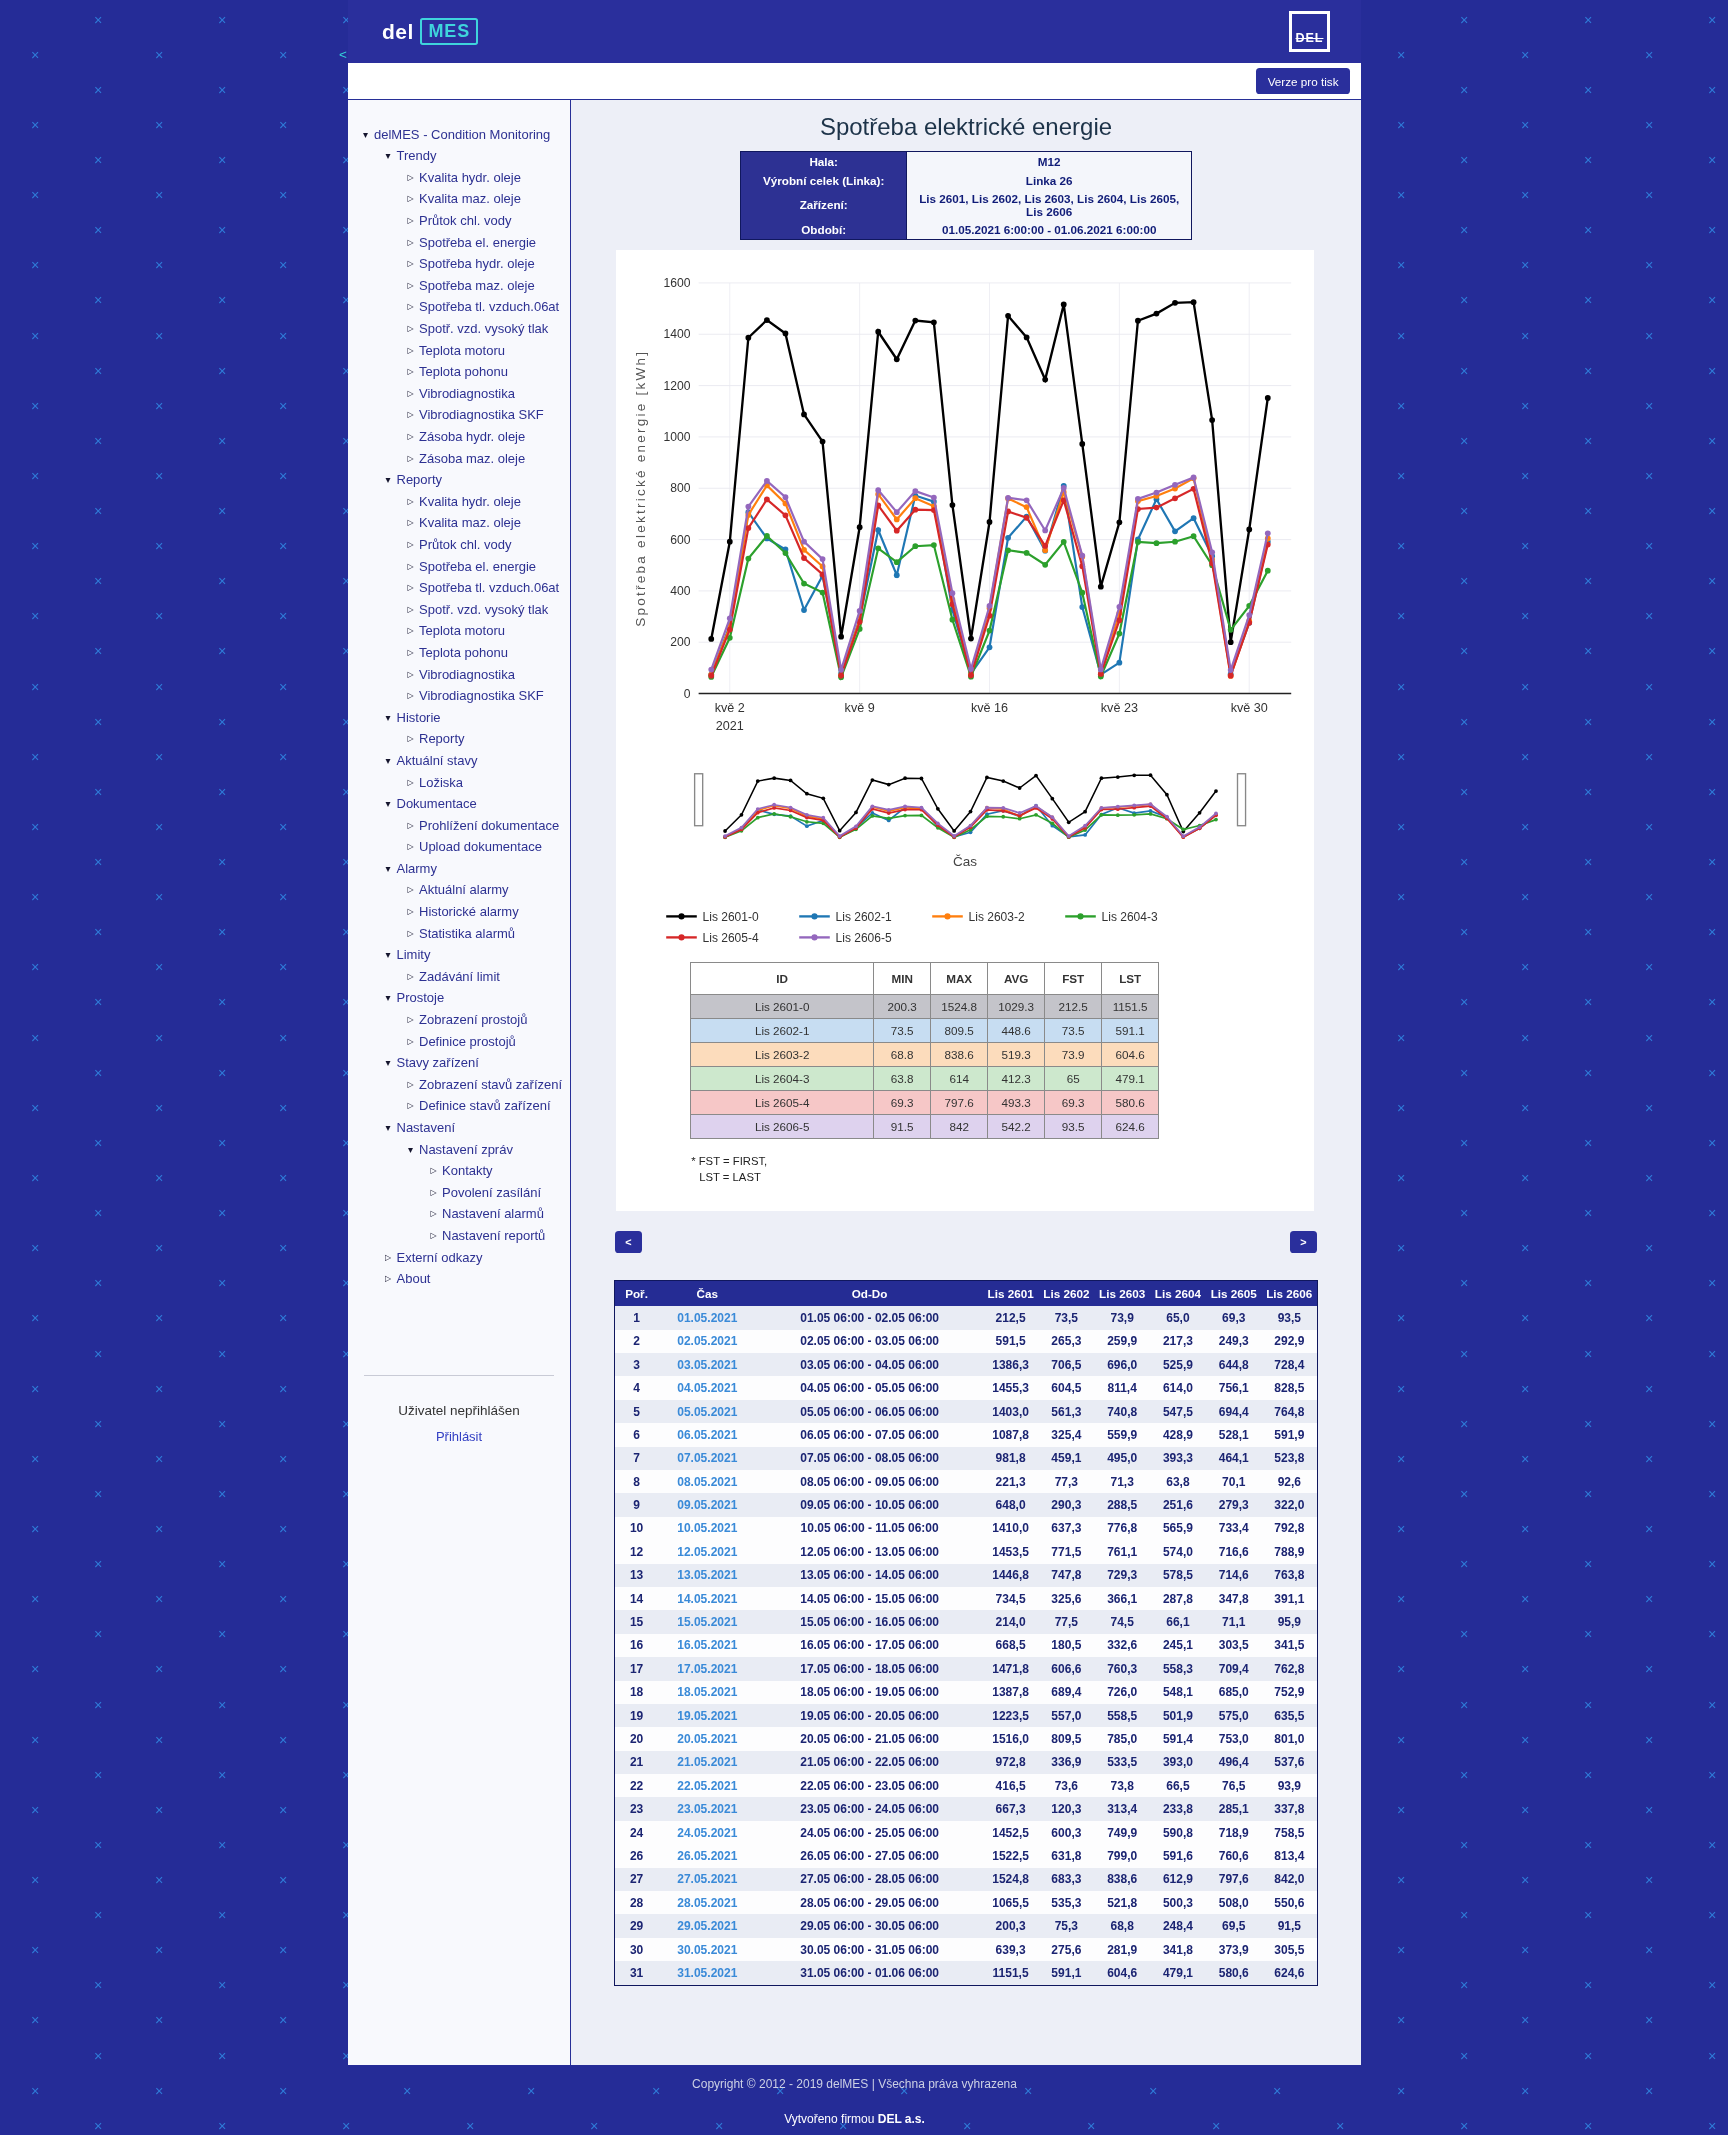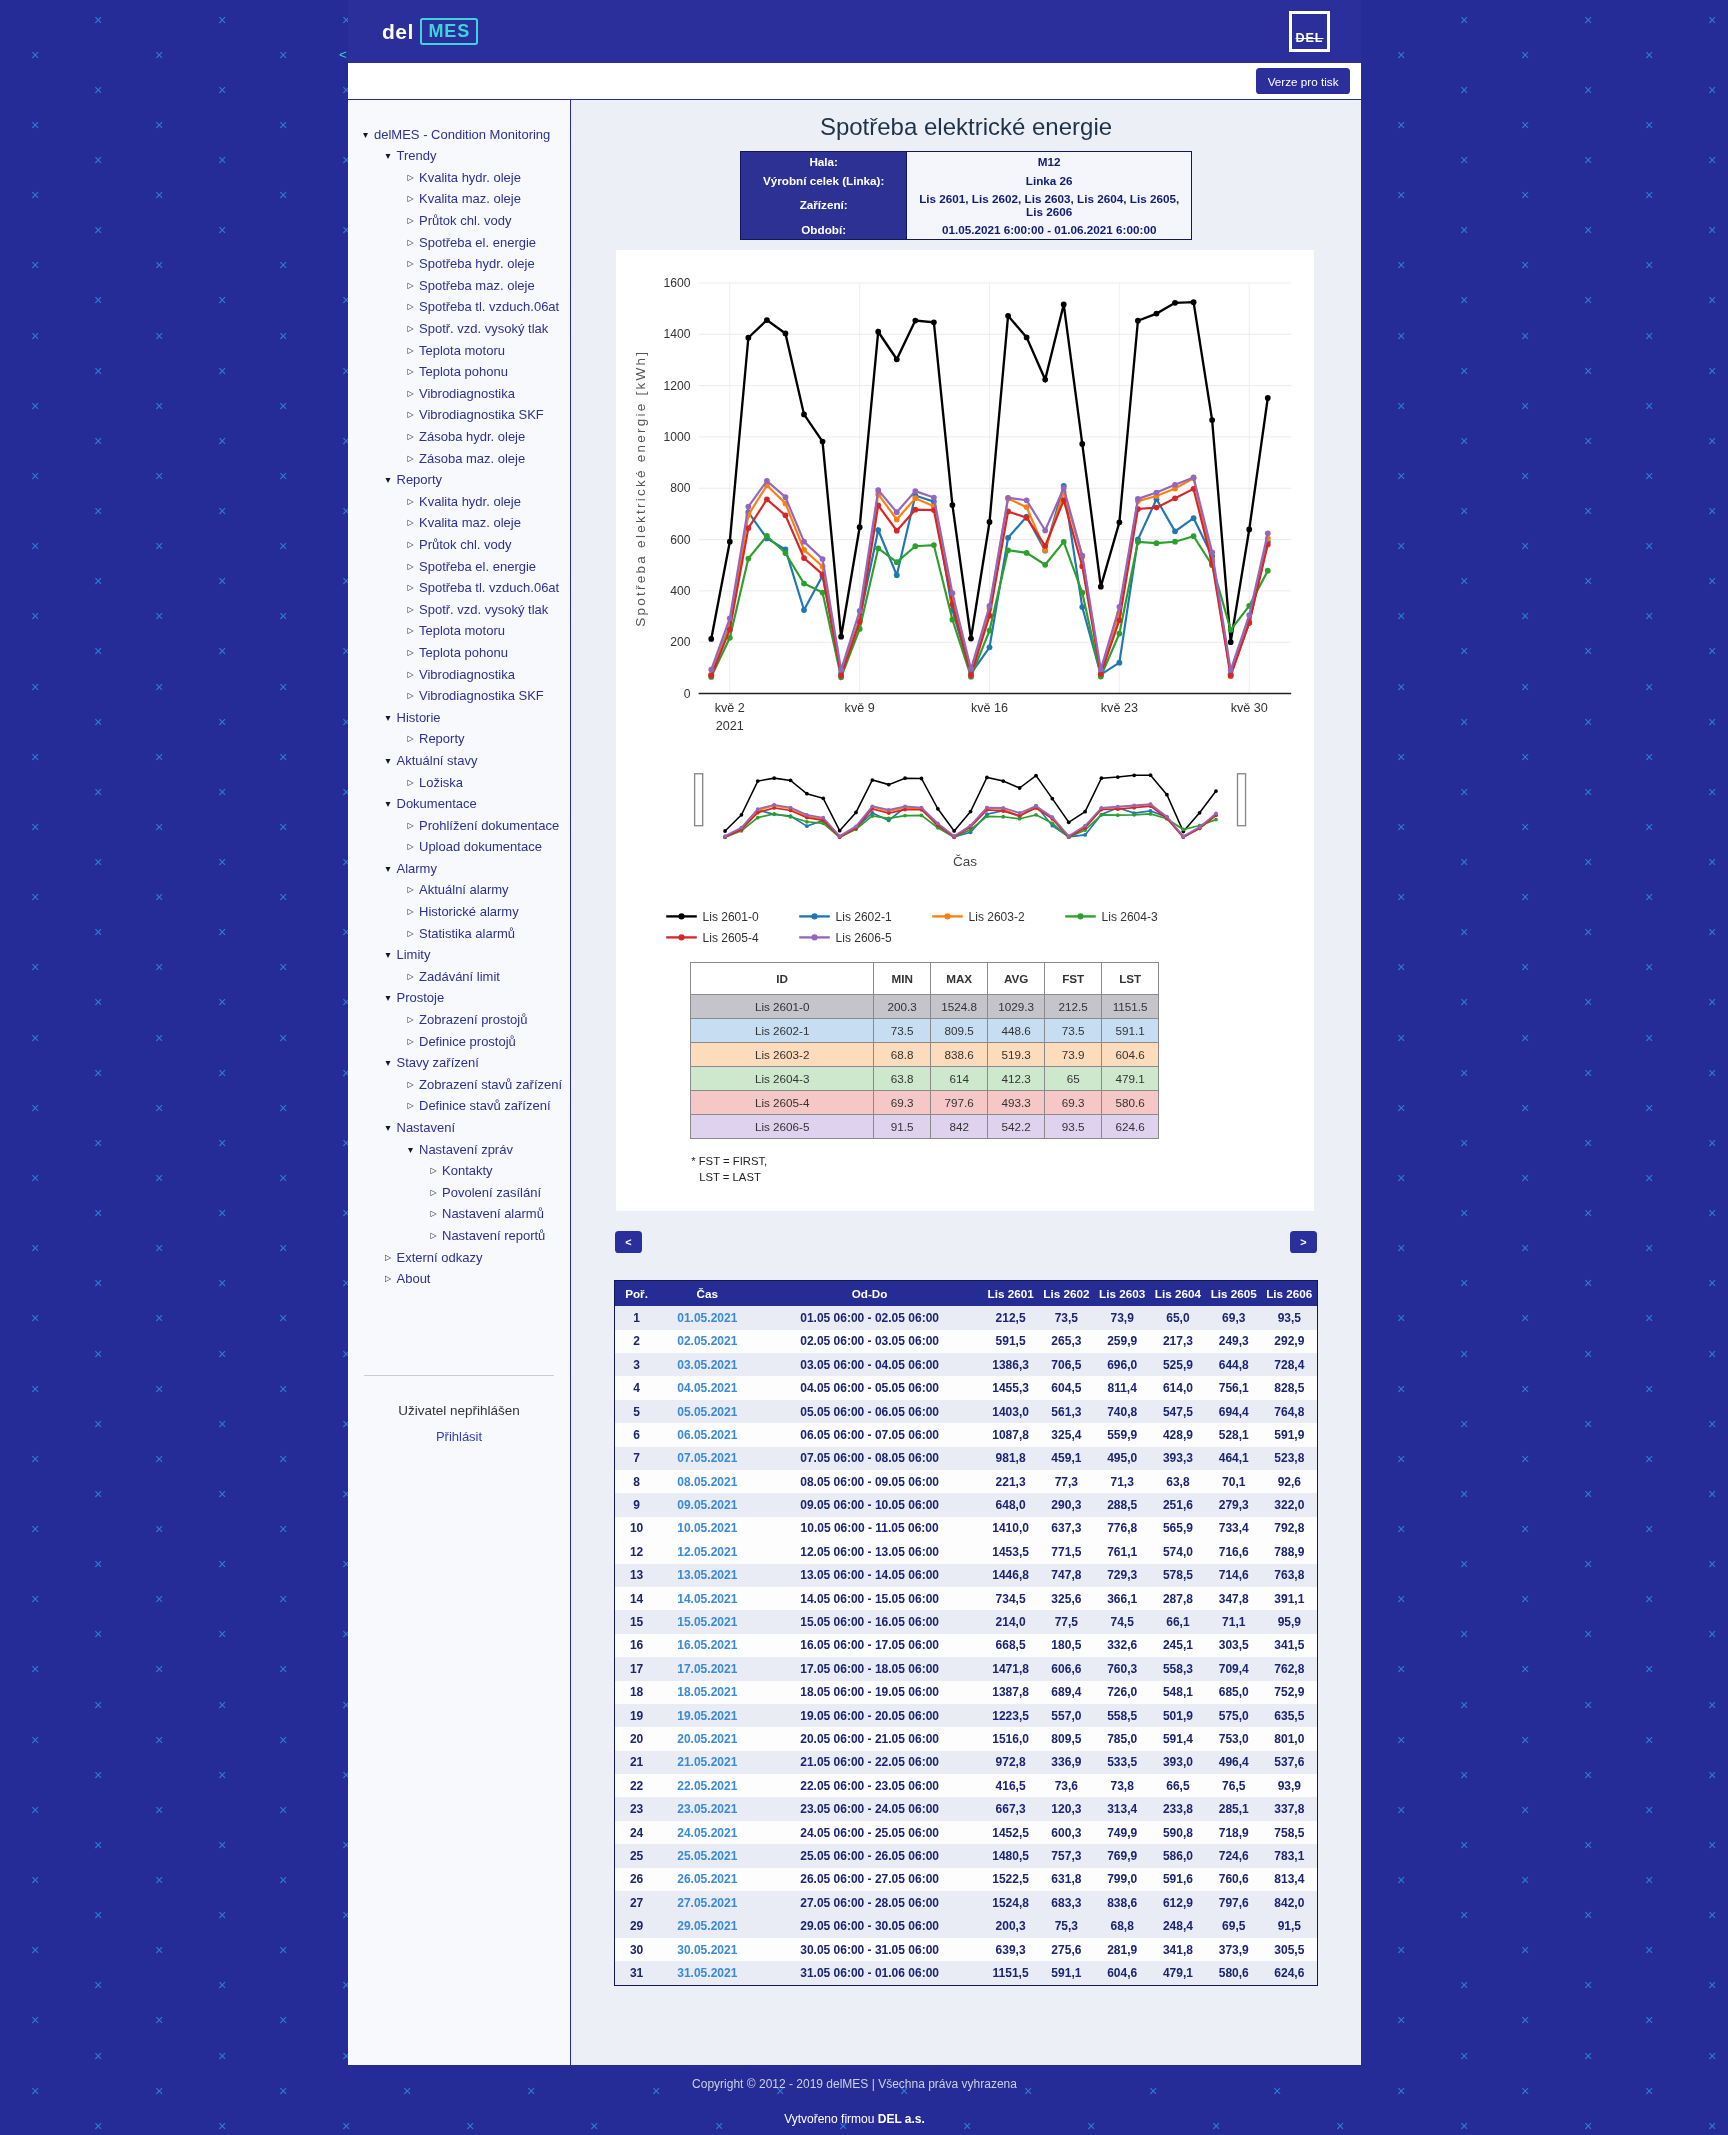--- a/index.html
+++ b/index.html
@@ -2035,31 +2035,20 @@
               <td class="num">24</td>
               <td class="date">24.05.2021</td>
               <td class="range">24.05 06:00 - 25.05 06:00</td>
               <td class="val">1452,5</td>
               <td class="val">600,3</td>
               <td class="val">749,9</td>
               <td class="val">590,8</td>
               <td class="val">718,9</td>
               <td class="val">758,5</td>
             </tr>
-            <tr class="striped">
-              <td class="num">25</td>
-              <td class="date">25.05.2021</td>
-              <td class="range">25.05 06:00 - 26.05 06:00</td>
-              <td class="val">1480,5</td>
-              <td class="val">757,3</td>
-              <td class="val">769,9</td>
-              <td class="val">586,0</td>
-              <td class="val">724,6</td>
-              <td class="val">783,1</td>
-            </tr>
             <tr class="plain">
               <td class="num">26</td>
               <td class="date">26.05.2021</td>
               <td class="range">26.05 06:00 - 27.05 06:00</td>
               <td class="val">1522,5</td>
               <td class="val">631,8</td>
               <td class="val">799,0</td>
               <td class="val">591,6</td>
               <td class="val">760,6</td>
               <td class="val">813,4</td>
@@ -2068,20 +2057,31 @@
               <td class="num">27</td>
               <td class="date">27.05.2021</td>
               <td class="range">27.05 06:00 - 28.05 06:00</td>
               <td class="val">1524,8</td>
               <td class="val">683,3</td>
               <td class="val">838,6</td>
               <td class="val">612,9</td>
               <td class="val">797,6</td>
               <td class="val">842,0</td>
             </tr>
+            <tr class="plain">
+              <td class="num">28</td>
+              <td class="date">28.05.2021</td>
+              <td class="range">28.05 06:00 - 29.05 06:00</td>
+              <td class="val">1065,5</td>
+              <td class="val">535,3</td>
+              <td class="val">521,8</td>
+              <td class="val">500,3</td>
+              <td class="val">508,0</td>
+              <td class="val">550,6</td>
+            </tr>
             <tr class="striped">
               <td class="num">29</td>
               <td class="date">29.05.2021</td>
               <td class="range">29.05 06:00 - 30.05 06:00</td>
               <td class="val">200,3</td>
               <td class="val">75,3</td>
               <td class="val">68,8</td>
               <td class="val">248,4</td>
               <td class="val">69,5</td>
               <td class="val">91,5</td>

